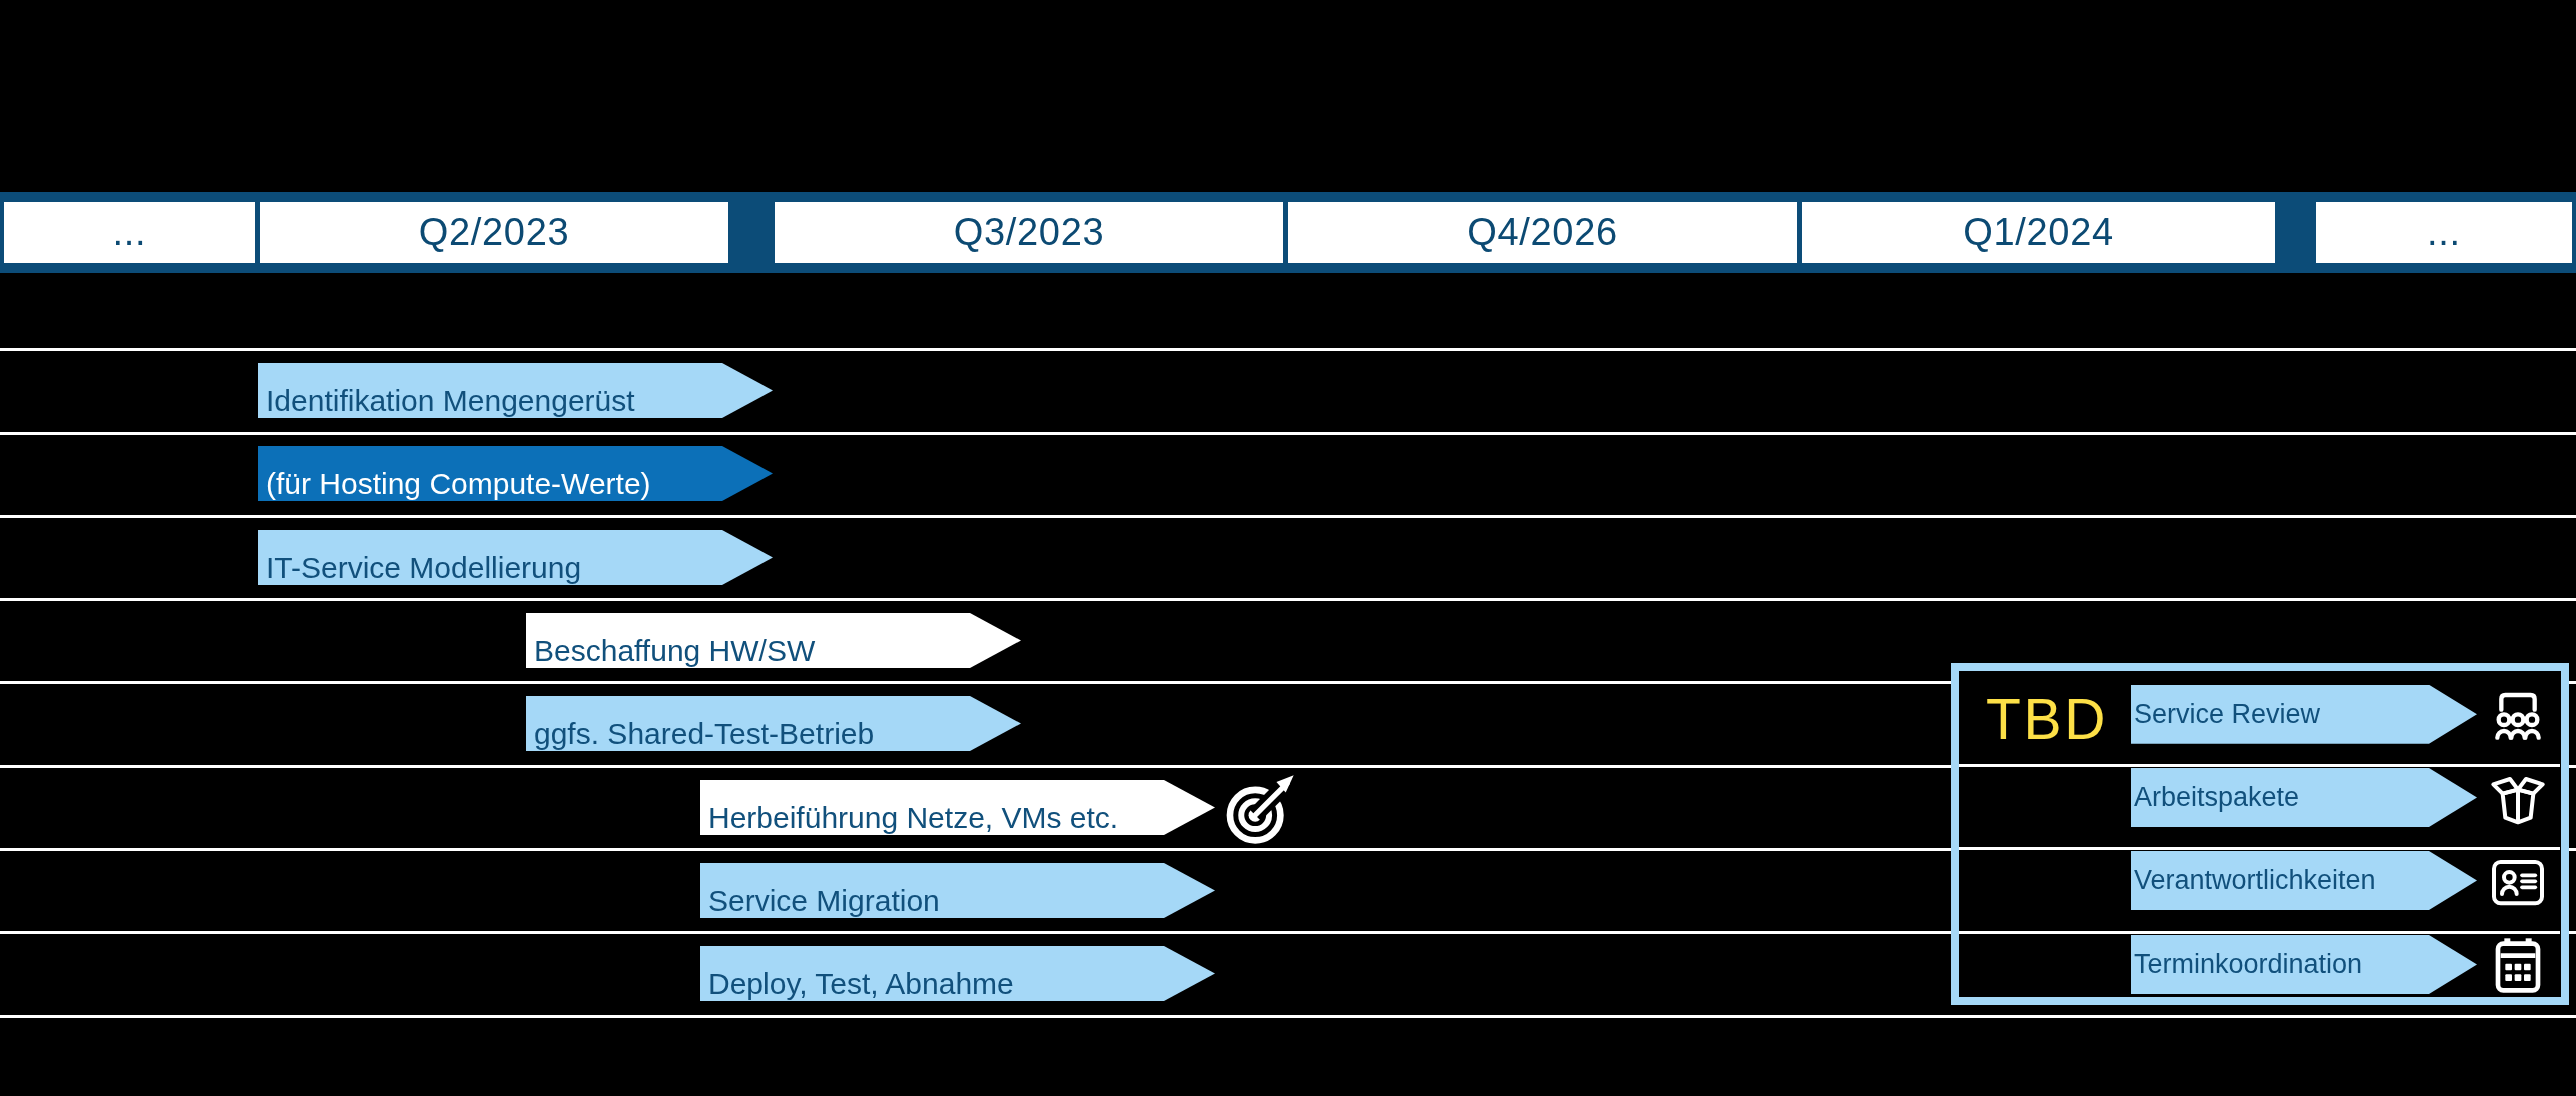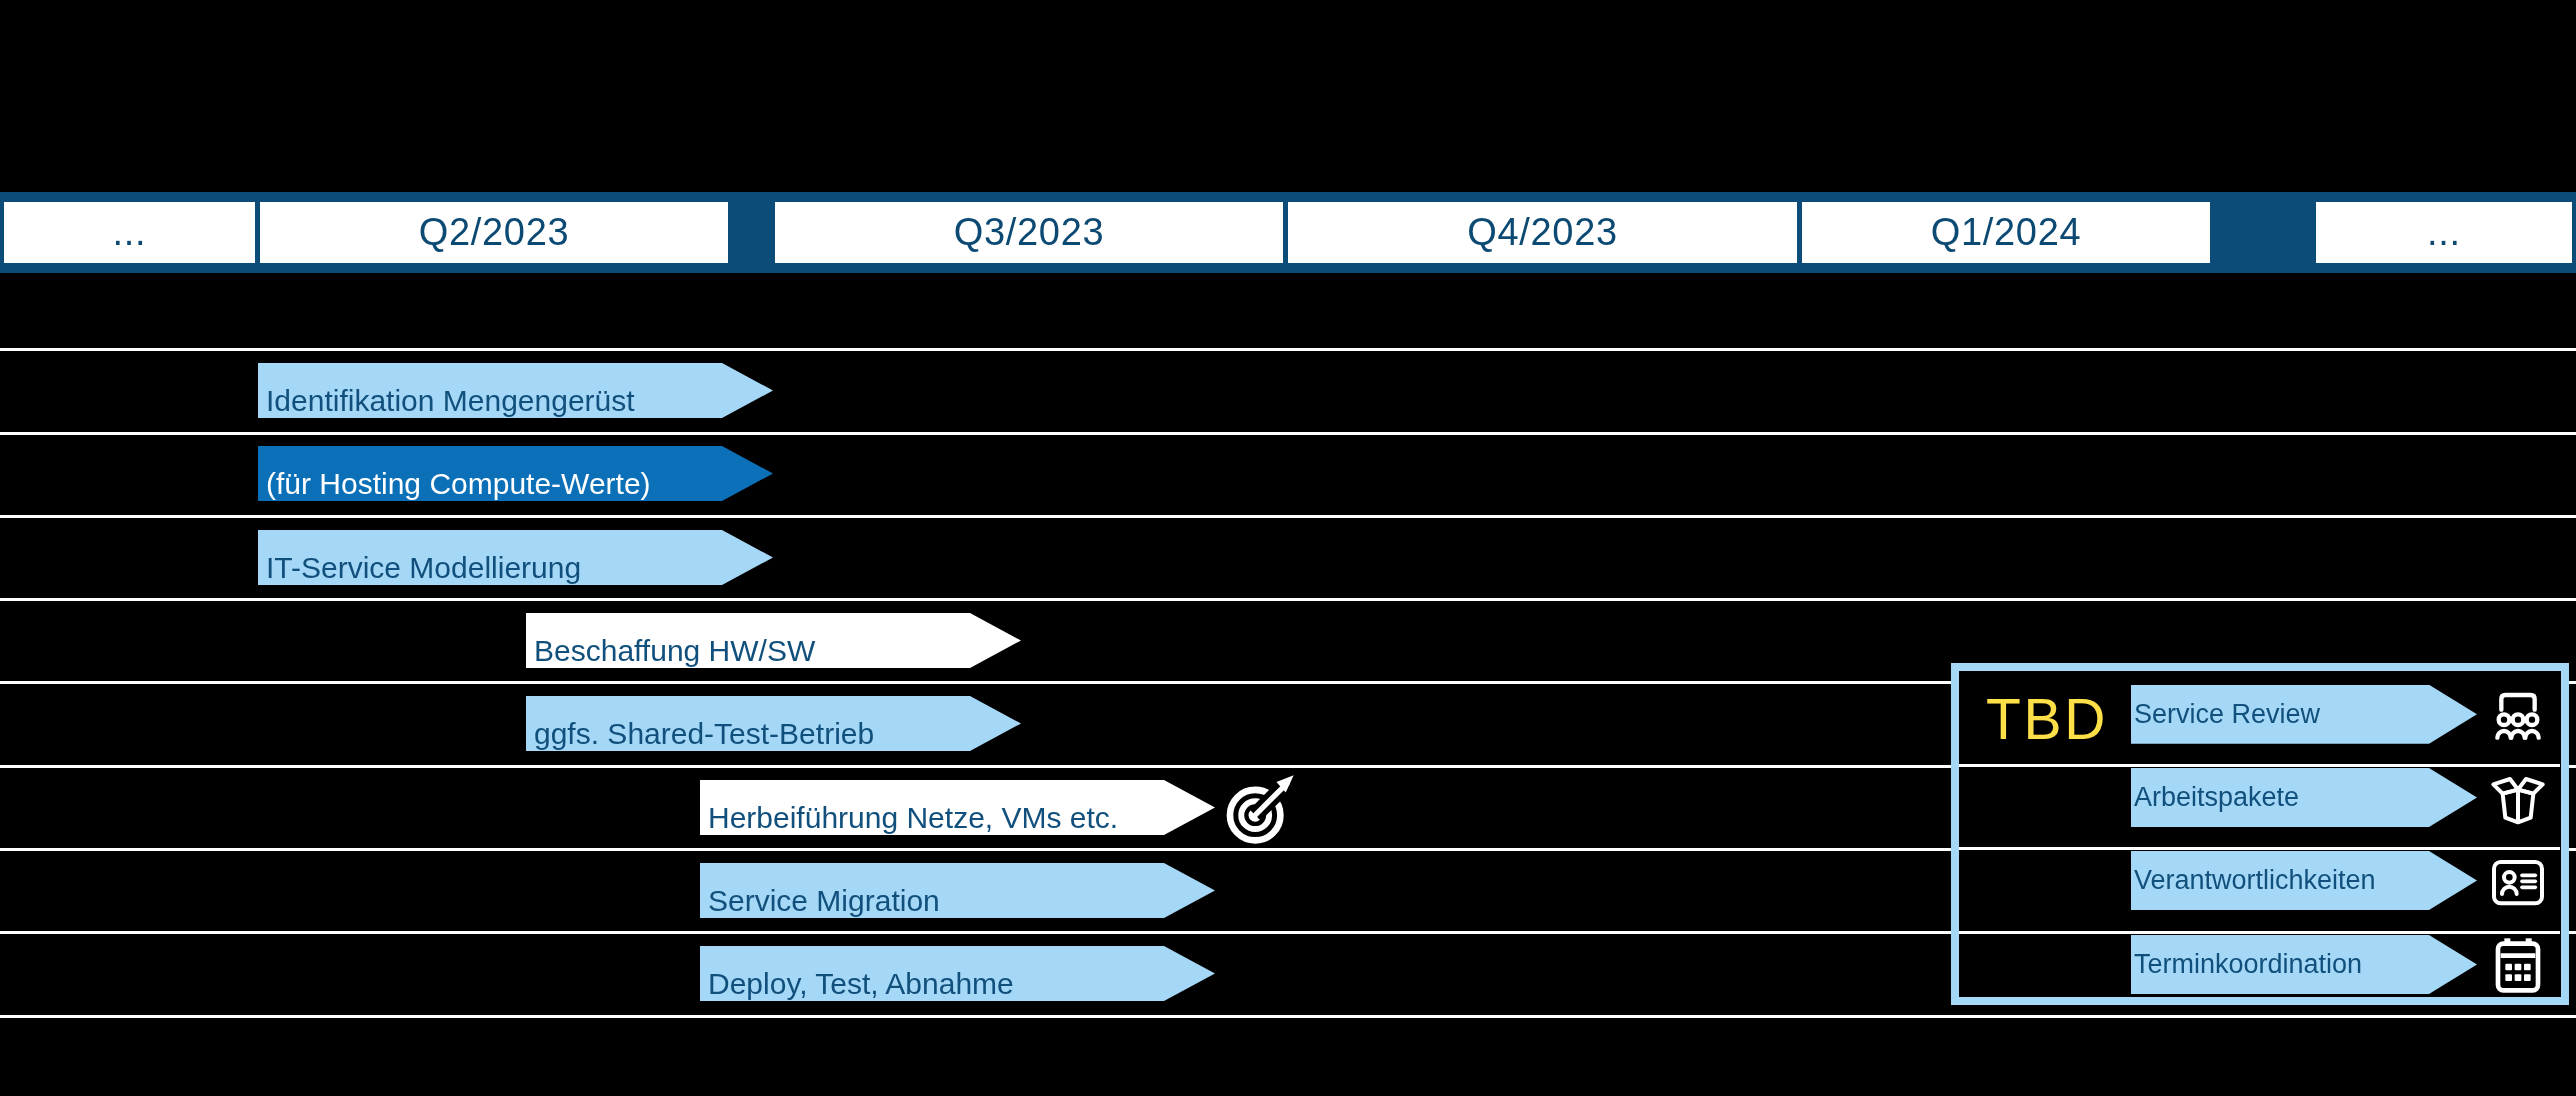--- a/index.html
+++ b/index.html
@@ -11,21 +11,21 @@
               color:#0C4A73;font-size:48px;font-weight:700;display:flex;align-items:center;justify-content:center;}
 
   
   .qrow{position:absolute;left:0;top:192px;width:2576px;height:81px;background:#0C4C78;}
   .qcell{position:absolute;top:10.4px;height:61px;background:#fff;color:#0C4A73;font-size:38px;
          display:flex;align-items:center;justify-content:center;letter-spacing:0.7px;}
   #qc0{left:3.9px;width:251px}
   #qc1{left:260px;width:468px}
   #qc2{left:775px;width:508px}
   #qc3{left:1288px;width:509px}
-  #qc4{left:1802px;width:408px}
+  #qc4{left:1802px;width:473px}
   #qc5{left:2316px;width:256px}
 
   
   .hline{position:absolute;left:0;width:2576px;height:2.6px;background:#fff;}
   #hl0{top:348px}#hl1{top:432px}#hl2{top:515px}#hl3{top:598px}#hl4{top:681px}
   #hl5{top:765px}#hl6{top:848px}#hl7{top:931px}#hl8{top:1015px}
 
   
   .bar{position:absolute;height:55px;box-sizing:border-box;display:flex;align-items:flex-end;
        padding-left:8px;font-size:30px;white-space:nowrap;
@@ -71,21 +71,21 @@
     <div class="qcell" id="qc0">
         <span>...</span>
       </div>
     <div class="qcell" id="qc1">
         <span>Q2/2023</span>
       </div>
     <div class="qcell" id="qc2">
         <span>Q3/2023</span>
       </div>
     <div class="qcell" id="qc3">
-        <span>Q4/2023</span>
+        <span>Q4/2026</span>
       </div>
     <div class="qcell" id="qc4">
         <span>Q1/2024</span>
       </div>
     <div class="qcell" id="qc5">
         <span>...</span>
       </div>
   </div>
 
   <div class="hline" id="hl0"></div>

